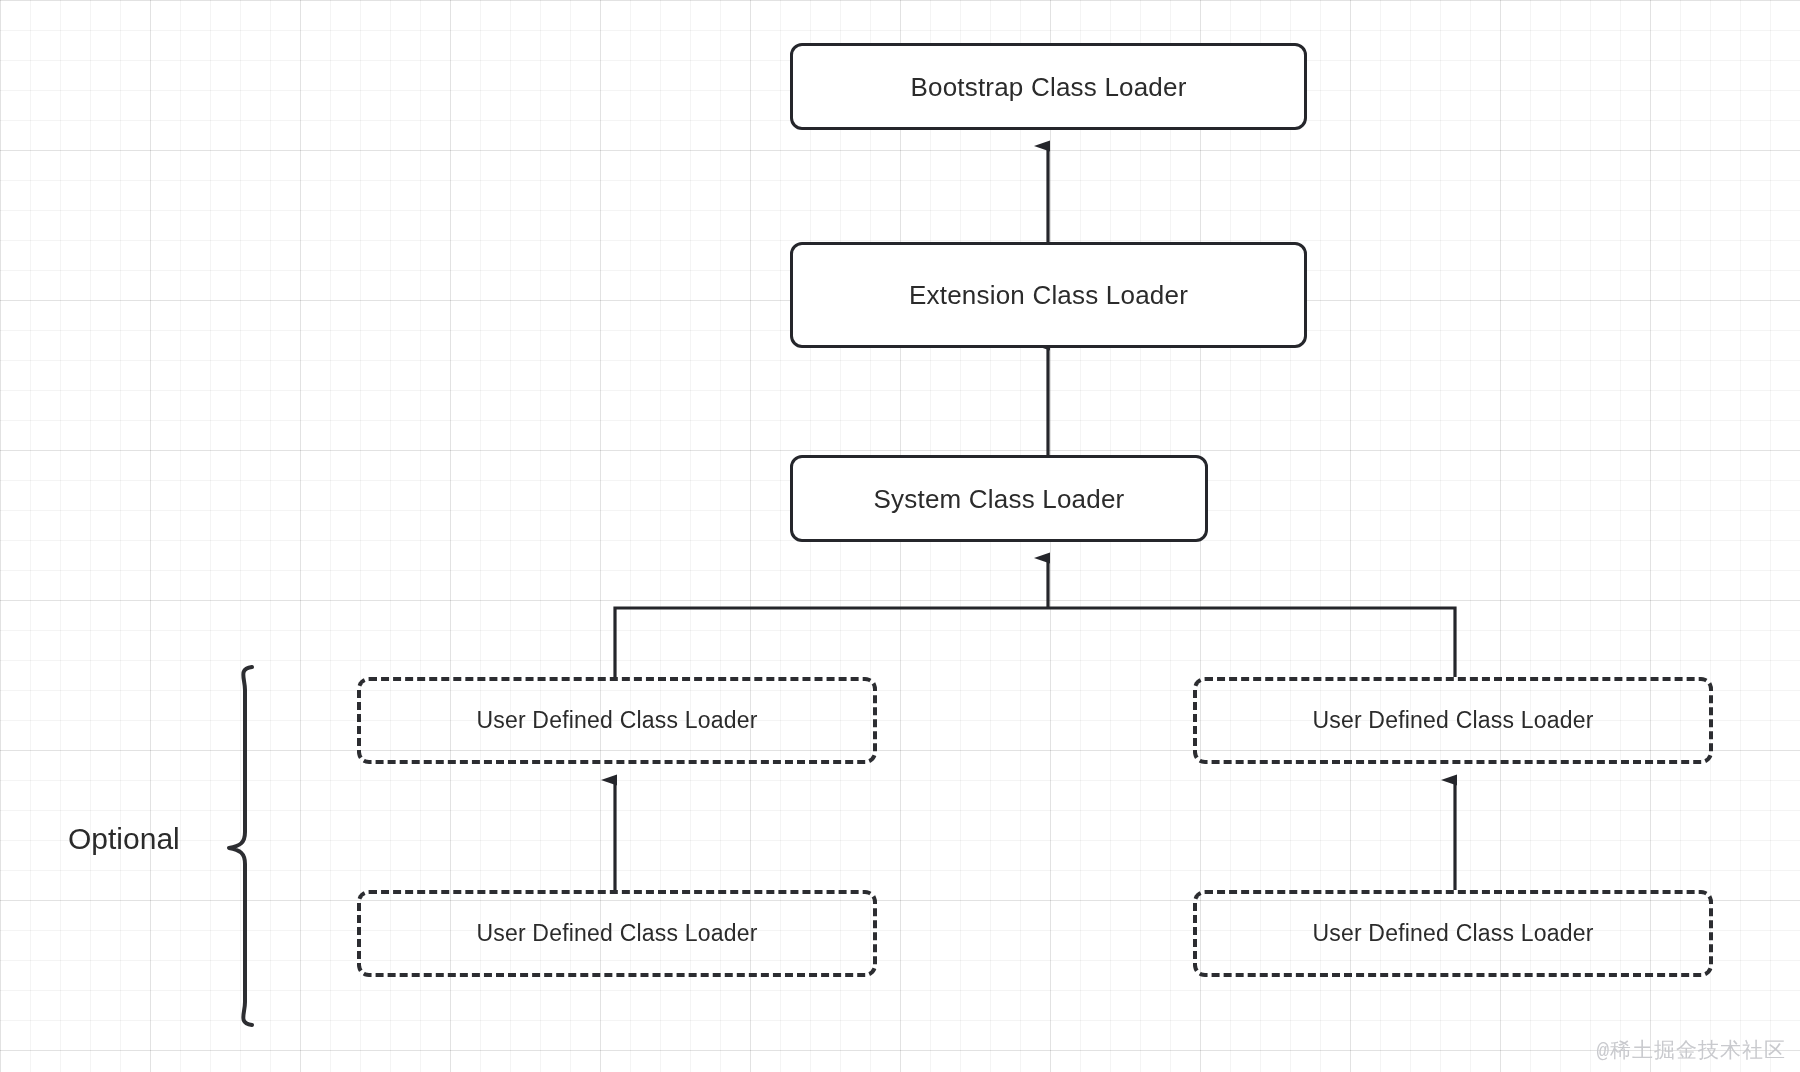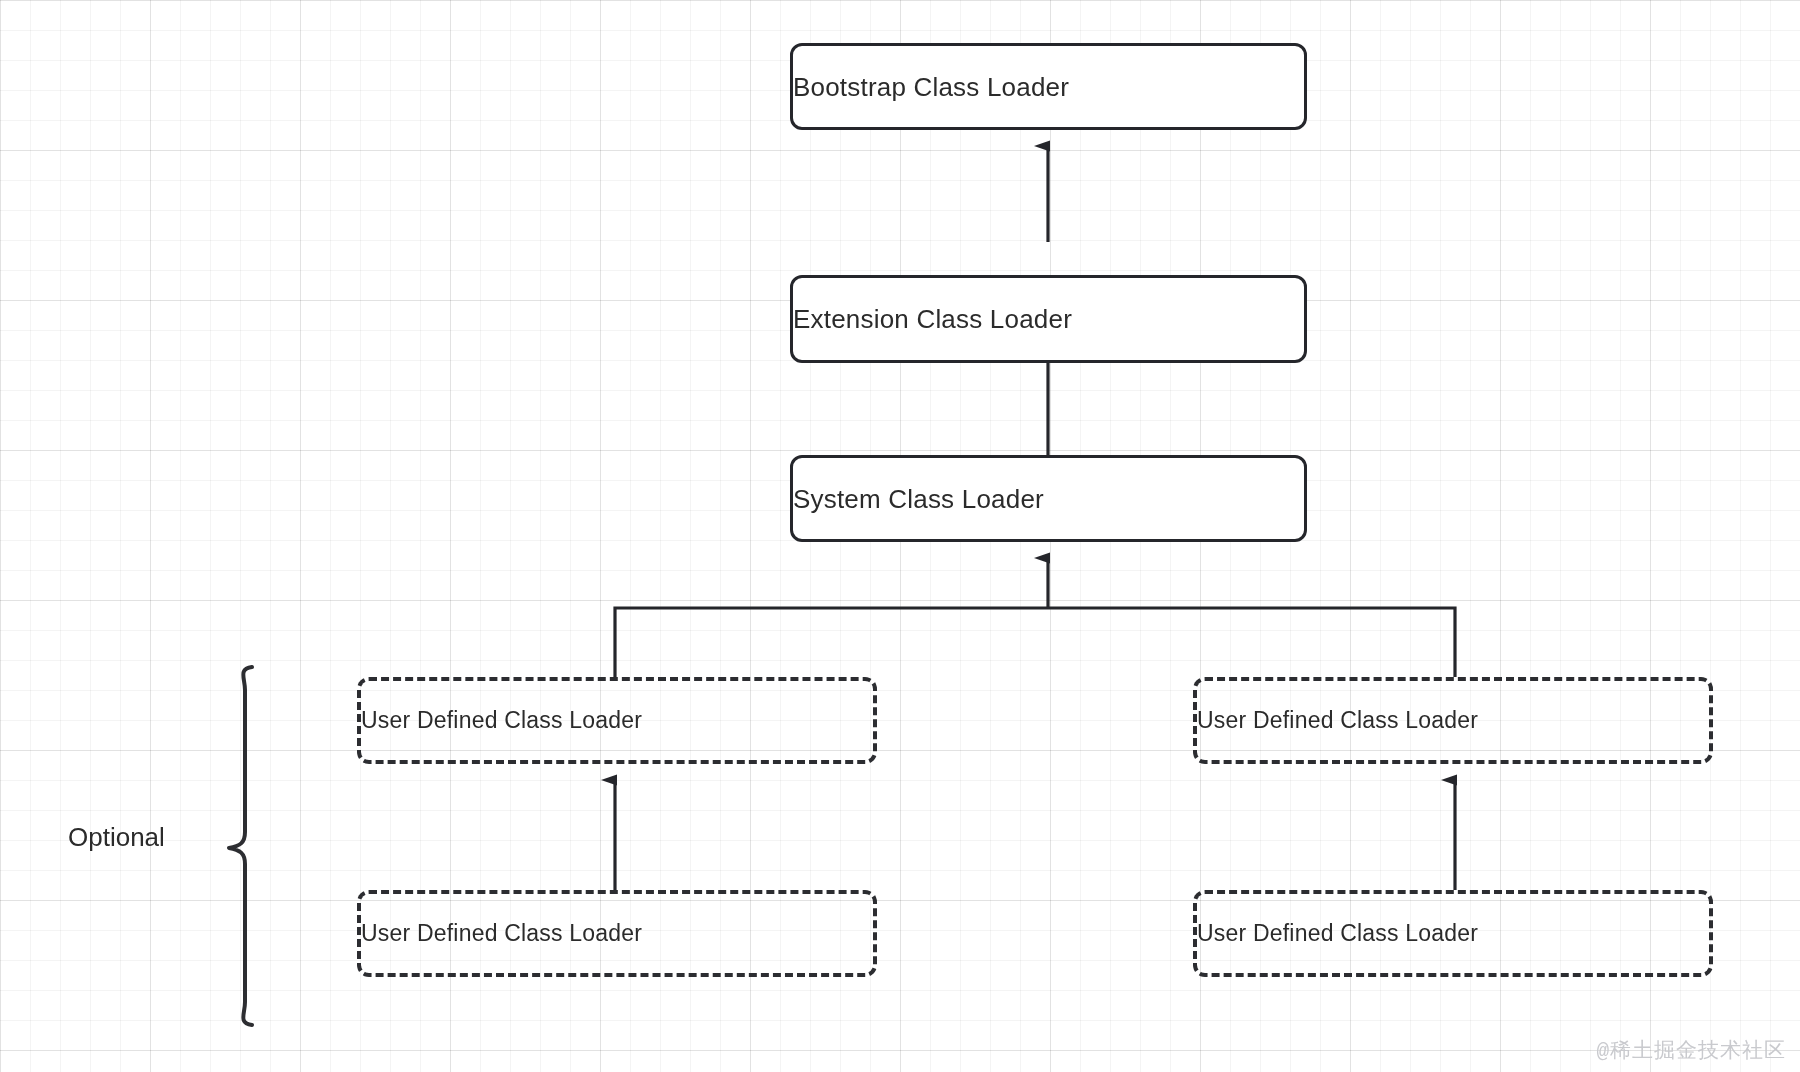--- a/index.html
+++ b/index.html
@@ -31,21 +31,21 @@
     left: 0;
     top: 0;
     width: 1800px;
     height: 1072px;
   }
   .node {
     position: absolute;
     box-sizing: border-box;
     display: flex;
     align-items: center;
-    justify-content: flex-start;
+    justify-content: center;
     background: #ffffff;
     color: #2b2b2b;
     font-size: 26px;
     letter-spacing: 0.2px;
     line-height: 1;
     z-index: 3;
   }
   .node-solid {
     border: 3px solid #25262b;
     border-radius: 12px;
@@ -59,21 +59,21 @@
   .node-label {
     pointer-events: none;
     white-space: nowrap;
   }
   #optional-label {
     position: absolute;
     left: 68px;
     top: 822px;
     width: 150px;
     text-align: left;
-    font-size: 26px;
+    font-size: 30px;
     color: #2b2b2b;
     z-index: 3;
   }
   #watermark {
     position: absolute;
     right: 14px;
     bottom: 8px;
     font-size: 21px;
     color: #c9cace;
     letter-spacing: 1px;
@@ -122,25 +122,25 @@
                C 240 850, 245 853, 245 864
                L 245 1002
                C 245 1014, 238 1023, 252 1025" stroke="#2c2d31" stroke-width="4" fill="none" stroke-linecap="round" stroke-linejoin="round"></path>
     </g>
   </svg>
 
   <div class="node node-solid" style="left:790px; top:43px; width:517px; height:87px;">
     <span class="node-label">Bootstrap Class Loader</span>
   </div>
 
-  <div class="node node-solid" style="left:790px; top:242px; width:517px; height:88px;margin-top:33px;">
+  <div class="node node-solid" style="left:790px; top:242px; width:517px; height:106px;">
     <span class="node-label">Extension Class Loader</span>
   </div>
 
-  <div class="node node-solid" style="left:790px; top:455px; width:517px; height:87px;">
+  <div class="node node-solid" style="left:790px; top:455px; width:418px; height:87px;">
     <span class="node-label">System Class Loader</span>
   </div>
 
   <div class="node node-dashed" style="left:357px; top:677px; width:520px; height:87px;">
     <span class="node-label">User Defined Class Loader</span>
   </div>
 
   <div class="node node-dashed" style="left:1193px; top:677px; width:520px; height:87px;">
     <span class="node-label">User Defined Class Loader</span>
   </div>

